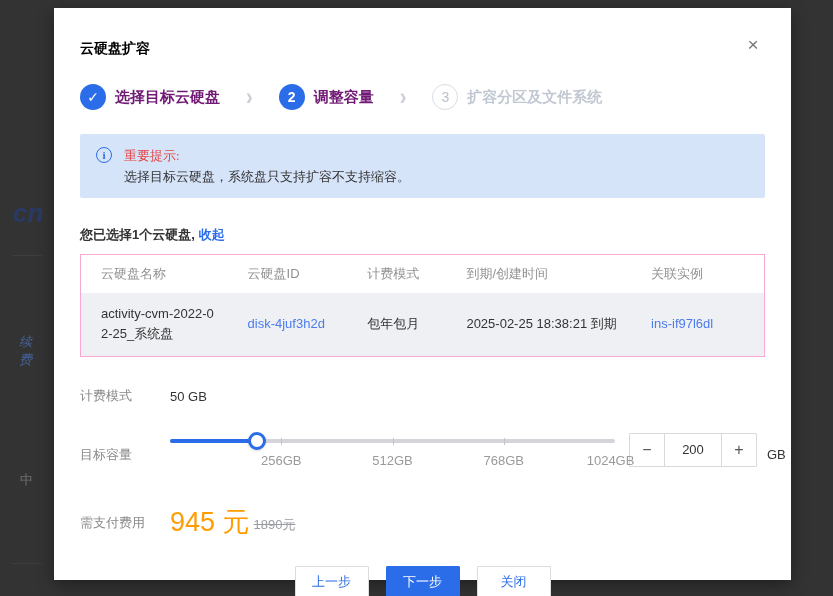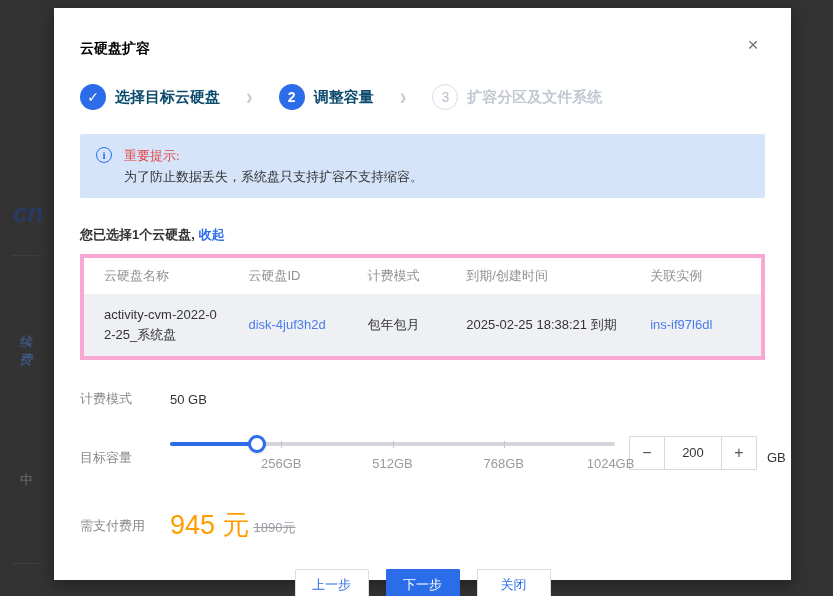--- a/index.html
+++ b/index.html
@@ -44,21 +44,21 @@
 
   
   .steps{display:flex;align-items:center;margin-top:26px;}
   .step{display:flex;align-items:center;}
   .step-circle{
     width:26px;height:26px;border-radius:50%;display:flex;align-items:center;justify-content:center;
     font-size:14px;flex:none;
   }
   .step.done .step-circle,.step.current .step-circle{background:var(--accent);color:#fff;font-weight:bold;}
   .step.pending .step-circle{background:#fff;border:1px solid #d8dce4;color:#b9c0cb;font-weight:normal;}
-  .step-label{margin-left:9px;font-size:15px;font-weight:bold;color:#0c4a6e;}
+  .step-label{margin-left:9px;font-size:15px;font-weight:bold;color:#701a75;}
   .step.pending .step-label{color:#c2c8d2;}
   .step-sep{margin:0 26px;color:#c9ced6;font-size:20px;line-height:1;font-weight:bold;transform:scaleY(1.2);}
 
   
   .alert{
     margin-top:24px;background:var(--alert-bg);border-radius:2px;
     padding:12px 16px;display:flex;min-height:60px;
   }
   .alert-icon{
     width:16px;height:16px;border-radius:50%;border:1px solid var(--accent);
@@ -69,21 +69,21 @@
   .alert-title{color:var(--danger);line-height:19px;font-family:Liberation Serif, serif;}
   .alert-msg{color:#333;line-height:19px;margin-top:2px;}
 
   
   .selection{margin-top:28px;color:#333;font-weight:bold;}
   .selection a{color:var(--accent);font-weight:bold;text-decoration:none;margin-left:4px;cursor:pointer;}
 
   
   table.disk-table{
     margin-top:10px;width:100%;border-collapse:collapse;table-layout:fixed;
-    border:4px solid #f9a8d4;
+    border:1px solid #f9a8d4;
   }
   .disk-table th{
     height:38px;text-align:left;font-weight:normal;color:#919191;
     padding:0 10px 0 20px;background:#fff;font-size:13px;
   }
   .disk-table td{
     height:64px;padding:0 10px 0 20px;background:#eef0f4;color:#333;font-size:13px;
     vertical-align:middle;line-height:20px;word-break:break-all;
   }
   .disk-table a{color:var(--link);text-decoration:none;cursor:pointer;}
@@ -166,21 +166,21 @@
     <div class="step pending">
       <div class="step-circle">3</div>
       <div class="step-label">扩容分区及文件系统</div>
     </div>
   </div>
 
   <div class="alert">
     <div class="alert-icon">i</div>
     <div>
       <div class="alert-title">重要提示:</div>
-      <div class="alert-msg">为了防止数据丢失，系统盘只支持扩容不支持缩容。</div>
+      <div class="alert-msg">选择目标云硬盘，系统盘只支持扩容不支持缩容。</div>
     </div>
   </div>
 
   <div class="selection">
     <span>您已选择1个云硬盘,</span><a>收起</a>
   </div>
 
   <table class="disk-table">
     <colgroup>
       <col class="col-name">

